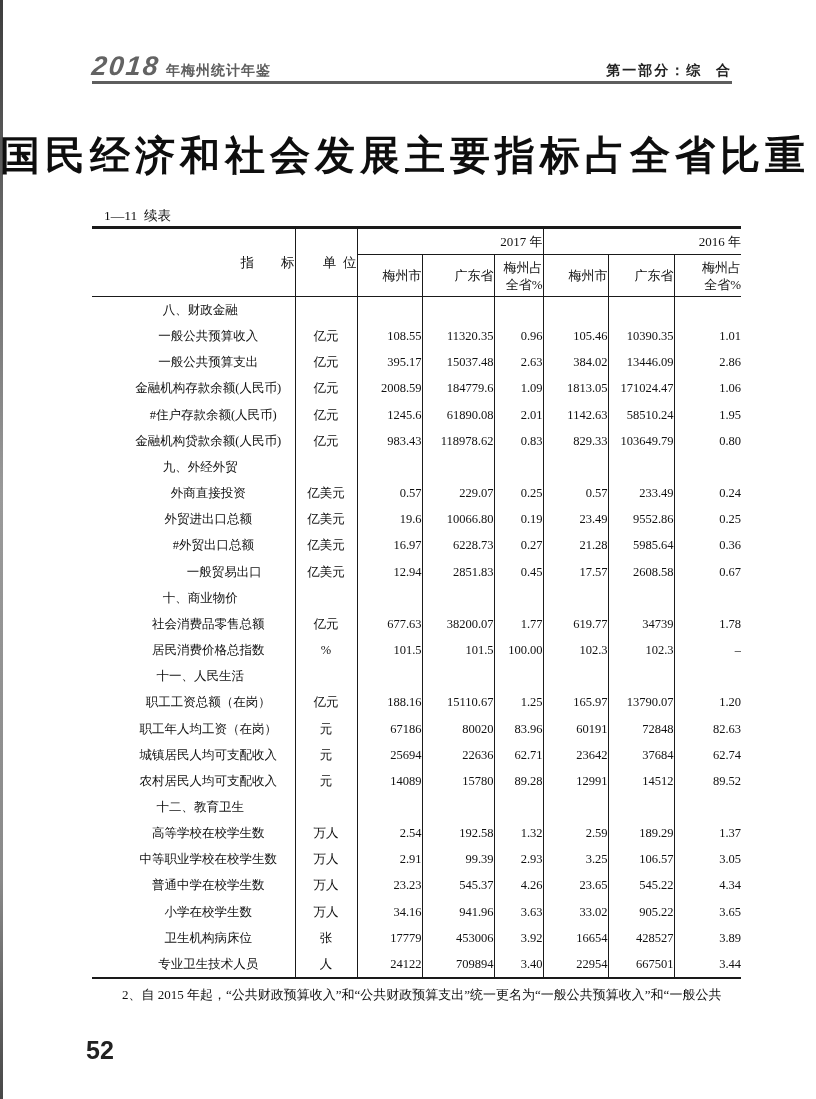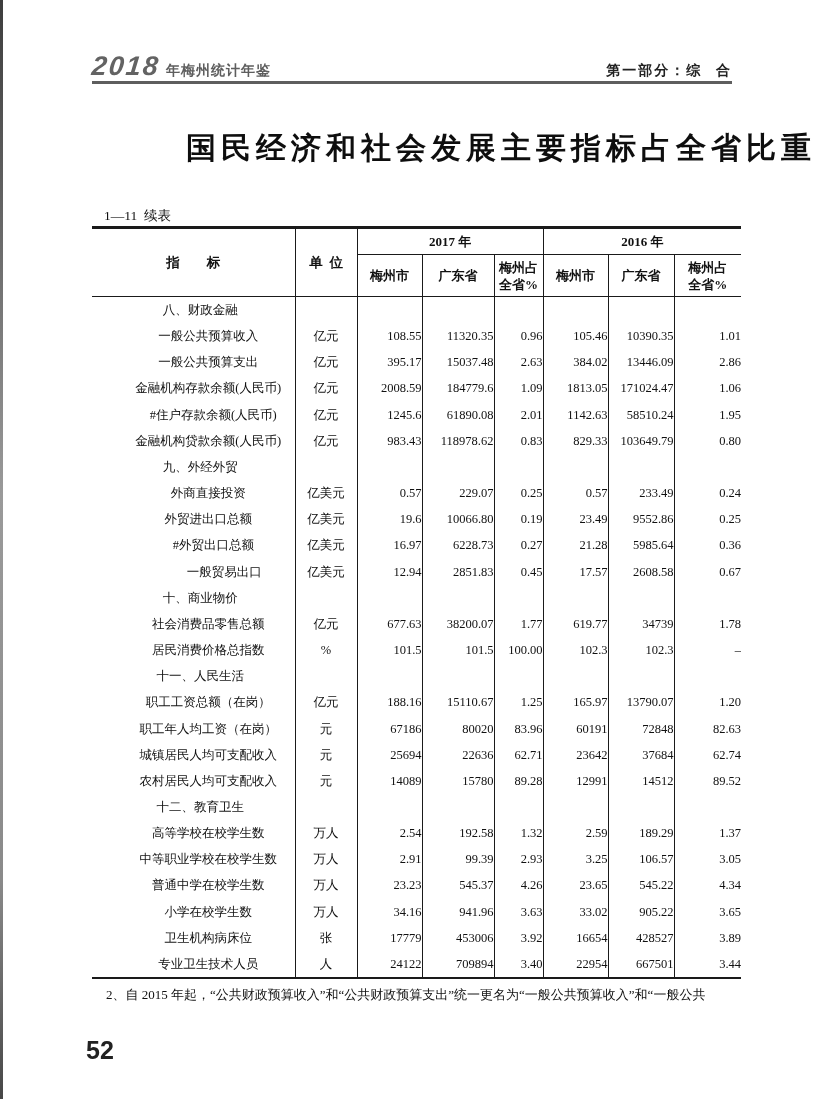--- a/index.html
+++ b/index.html
@@ -28,55 +28,55 @@
   .book-title{
     font-size:14px;font-weight:bold;color:#5e5e5e;letter-spacing:1px;line-height:16px;
     font-family:"DejaVu Sans",sans-serif;
   }
   .section-label{
     font-size:14px;font-weight:bold;color:#222;letter-spacing:2px;line-height:16px;
     font-family:"DejaVu Sans",sans-serif;white-space:pre;
   }
   
   .doc-title{
-    position:absolute;left:0;top:128px;width:816px;text-align:right;
-    font-size:30px;font-weight:bold;letter-spacing:5px;color:#0e0e0e;
+    position:absolute;left:0;top:128px;width:816px;text-align:left;
+    font-size:40px;font-weight:bold;letter-spacing:5px;color:#0e0e0e;
     font-family:"DejaVu Serif","Liberation Serif",serif;margin:0;
   }
   .table-label{
     position:absolute;left:104px;top:207px;font-size:13.5px;color:#111;white-space:pre;
   }
   
   table.stat{
     position:absolute;left:92px;top:226px;width:649px;
     border-collapse:collapse;table-layout:fixed;
     border-top:3px solid #1a1a1a;border-bottom:2.5px solid #1a1a1a;
     font-size:12.5px;color:#111;
   }
-  table.stat th{font-weight:bold;padding:0;}
+  table.stat th{font-weight:normal;padding:0;text-align:right;}
   table.stat td{padding:0;height:26.15px;line-height:26.15px;overflow:hidden;}
   .bl{border-left:1px solid #1a1a1a;}
   .th-year{height:25px;border-bottom:1px solid #1a1a1a;text-align:center;font-size:13px;}
   .th-ind,.th-unit{border-bottom:1.5px solid #1a1a1a;text-align:center;font-size:13.5px;white-space:pre;}
   .th-sub{height:41px;border-bottom:1.5px solid #1a1a1a;text-align:center;font-size:13px;
           white-space:pre-line;line-height:17px;vertical-align:middle;}
   td.ind{text-align:center;white-space:nowrap;}
   td.ind.lv0{padding-left:14px;}
   td.ind.lv1{padding-left:30px;}
   td.ind.lv2{padding-left:40px;}
   td.ind.lv3{padding-left:62px;}
   td.unit{text-align:center;}
   td.num{text-align:right;padding-right:7px;font-family:"Liberation Serif",serif;}
   
   .notes{
     position:absolute;left:96px;top:984px;width:650px;
     font-size:13px;line-height:22px;color:#111;
   }
   .note-line{white-space:nowrap;}
-  .note-line.l2{margin-left:10px;}
+  .note-line.l2{margin-left:26px;}
   .note-line.l3{margin-left:52px;}
   .page-number{
     position:absolute;left:86px;top:1036px;
     font-family:"Liberation Sans","DejaVu Sans",sans-serif;
     font-size:25px;font-weight:bold;color:#222;
   }
 </style>
 </head>
 <body>
 

